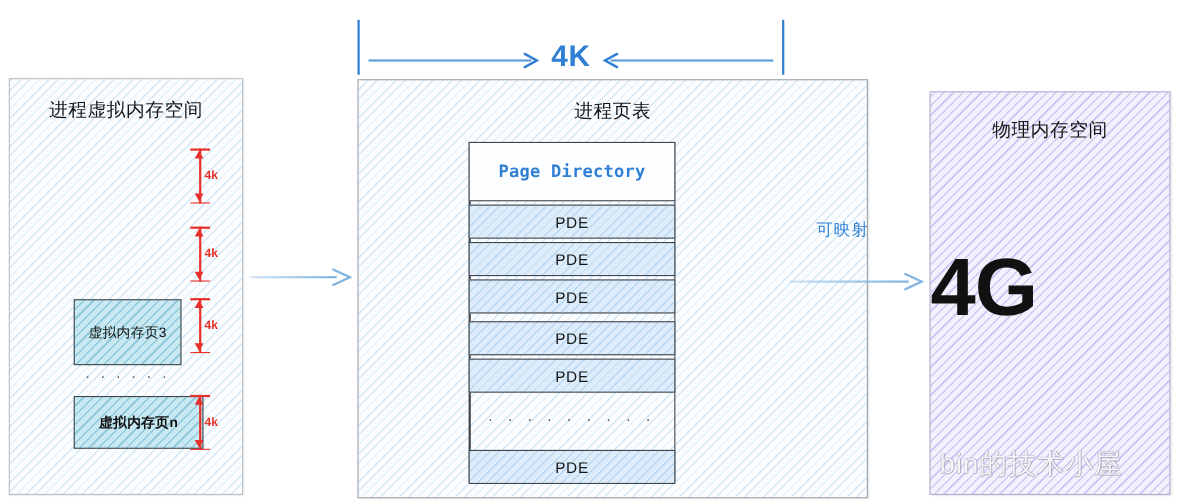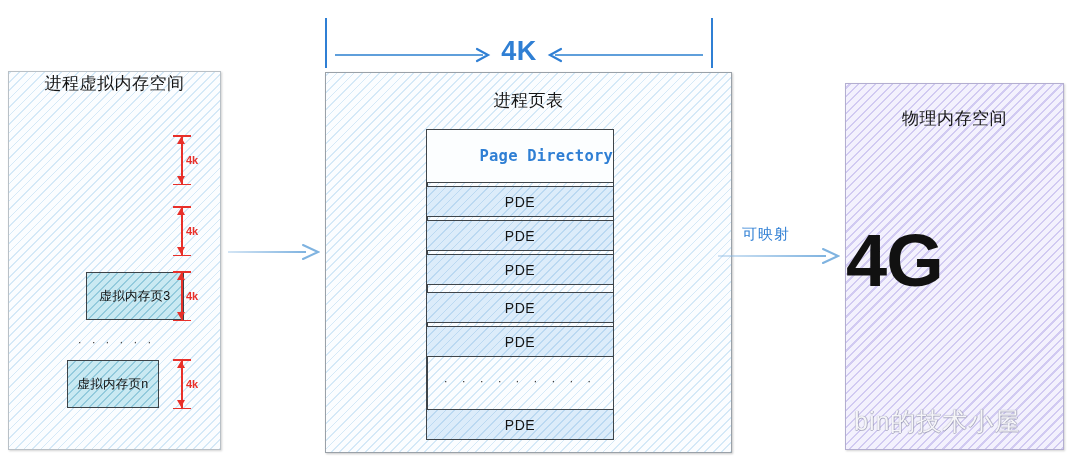--- a/index.html
+++ b/index.html
@@ -33,30 +33,30 @@
     background-color:#f3f1fd;
     background-image:repeating-linear-gradient(-45deg,
         rgba(168,155,228,.45) 0px, rgba(168,155,228,.45) 1.6px,
         rgba(255,255,255,0) 1.6px, rgba(255,255,255,0) 6px);
   }
 
   
   .panel{position:absolute;box-sizing:border-box;}
   #vm-panel{left:8px;top:71px;width:213px;height:379px;
     border:1px solid #b9c0c6;box-shadow:1px 1px 2px rgba(0,0,0,.18);}
-  #pt-panel{left:325px;top:72px;width:407px;height:381px;
+  #pt-panel{left:325px;top:72px;width:464px;height:381px;
     border:1px solid #9aa1a8;box-shadow:1px 1px 2px rgba(0,0,0,.22);}
   #pm-panel{left:845px;top:83px;width:219px;height:367px;
     border:1px solid #b3aed0;box-shadow:1px 1px 2px rgba(0,0,0,.18);}
 
   .panel-title{
     position:absolute;left:0;right:0;text-align:center;
     font-size:17px;font-weight:500;letter-spacing:.5px;color:#141414;
   }
-  #vm-panel .panel-title{top:0;}
+  #vm-panel .panel-title{top:16px;}
   #pt-panel .panel-title{top:16px;}
   #pm-panel .panel-title{top:23px;}
 
   
   .vpage{
     position:absolute;box-sizing:border-box;
     border:1.6px solid #3d4348;
     display:flex;align-items:center;justify-content:center;
     font-size:12.5px;color:#101010;letter-spacing:.3px;
   }
@@ -82,21 +82,21 @@
   .dim4k .ah.dn{bottom:2px;border-top:7px solid #e8302a;}
   .dim4k .lbl{
     position:absolute;left:19px;top:50%;transform:translateY(-50%);
     font-size:11px;font-weight:700;color:#e8302a;white-space:nowrap;
   }
 
   
   #pd-box{
     position:absolute;left:100px;top:56px;width:188px;height:54px;
     box-sizing:border-box;border:1.5px solid #3f454a;
-    display:flex;align-items:center;justify-content:flex-end;
+    display:flex;align-items:center;justify-content:center;
     background:#fcfeff;
   }
   #pd-box .pd-text{
     font-family:"DejaVu Sans Mono","Liberation Mono",monospace;
     font-size:15.5px;font-weight:700;color:#2f7fd4;letter-spacing:.2px;
   }
   .pde{
     position:absolute;left:100px;width:188px;height:31px;box-sizing:border-box;
     border:1.5px solid #3f454a;
     display:flex;align-items:center;justify-content:center;
@@ -184,35 +184,35 @@
 
     <div class="dim4k" style="left:158px;top:134px;height:50px;">
       <div class="bar"></div>
         <div class="cap top"></div>
         <div class="cap bot"></div>
       <div class="ah up"></div>
         <div class="ah dn"></div>
       <span class="lbl">4k</span>
     </div>
 
-    <div class="vpage hatch-cyan" style="left:58px;top:200px;width:98px;height:48px;margin-left:19px;">
+    <div class="vpage hatch-cyan" style="left:58px;top:200px;width:98px;height:60px;">
       <span>虚拟内存页3</span>
     </div>
     <div class="dim4k" style="left:158px;top:199px;height:50px;">
       <div class="bar"></div>
         <div class="cap top"></div>
         <div class="cap bot"></div>
       <div class="ah up"></div>
         <div class="ah dn"></div>
       <span class="lbl">4k</span>
     </div>
 
     <div class="vdots" style="left:58px;top:262px;width:98px;">· · · · · ·</div>
 
-    <div class="vpage hatch-cyan" style="left:58px;top:288px;width:92px;height:48px;">
+    <div class="vpage hatch-cyan" style="left:58px;top:288px;width:118px;height:48px;font-weight:bold;">
       <span>虚拟内存页n</span>
     </div>
     <div class="dim4k" style="left:158px;top:287px;height:50px;">
       <div class="bar"></div>
         <div class="cap top"></div>
         <div class="cap bot"></div>
       <div class="ah up"></div>
         <div class="ah dn"></div>
       <span class="lbl">4k</span>
     </div>
@@ -251,21 +251,21 @@
       <span>PDE</span>
     </div>
 
     <div id="pde-dots" style="top:300px;">· · · · · · · · ·</div>
 
     <div class="pde hatch-pde" style="top:336px;">
       <span>PDE</span>
     </div>
   </div>
 
-  <div class="flow-label" style="left:742px;top:225px;">可映射</div>
+  <div class="flow-label" style="left:742px;top:200px;">可映射</div>
   <div class="flow" style="left:718px;top:246px;width:122px;">
     <div class="shaft" style="width:108px;"></div>
     <svg width="20" height="20" viewBox="0 0 20 20">
       <path d="M3 3 L18 10 L3 17" fill="none" stroke="#7fb3e0" stroke-width="2" stroke-linecap="round"></path>
     </svg>
   </div>
 
   <div class="panel hatch-purple" id="pm-panel">
     <div class="panel-title">物理内存空间</div>
     <div id="pm-4g">4G</div>

